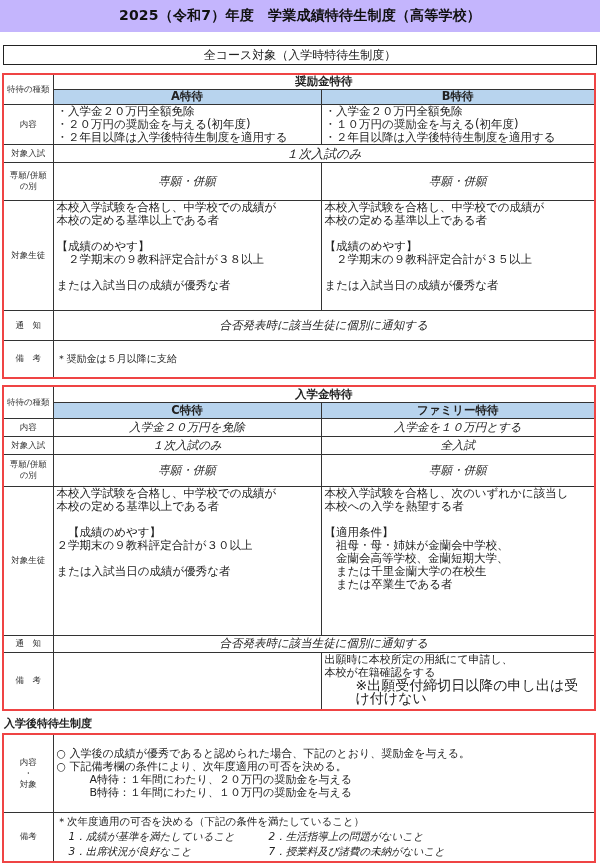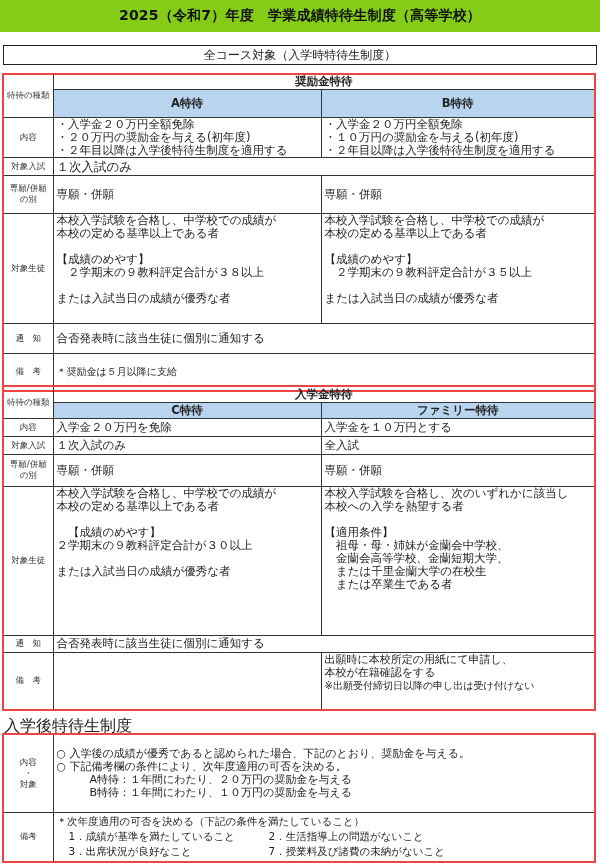--- a/index.html
+++ b/index.html
@@ -1,53 +1,53 @@
 <!DOCTYPE html>
 <html><head>
 <meta charset="utf-8">
 <style>
   html, body { margin:0; padding:0; background:#ffffff; }
   body { width:600px; height:865px; position:relative; overflow:hidden;
          font-family:"DejaVu Sans", "Liberation Sans", sans-serif; color:#222; }
-  .banner { position:absolute; left:0; top:0; width:600px; height:32px; background:#84cc16;
+  .banner { position:absolute; left:0; top:0; width:600px; height:32px; background:#c4b5fd;
             display:flex; align-items:center; justify-content:center;
             font-size:14px; font-weight:bold; color:#111; letter-spacing:0.2px; }
   .scope { position:absolute; left:3px; top:45px; width:592px; height:18px; border:1.5px solid #222;
            display:flex; align-items:center; justify-content:center; font-size:12px; }
   table.t { position:absolute; left:2px; border-collapse:collapse; width:594px; table-layout:fixed; }
   table.t td { border:1px solid #333; padding:0 3px; font-size:11.5px; line-height:13px; vertical-align:middle; }
   table.t { border:2px solid #ef4444; }
   td.lbl { width:44px; font-size:8.5px !important; text-align:center; color:#333; padding:0 1px !important; line-height:11px !important; }
   td.grp { text-align:center; font-weight:bold; font-size:11.5px; }
   td.sub { background:#b8d4ee; text-align:center; font-weight:bold; font-size:12px; }
-  td.c { text-align:left; }
+  td.c { text-align:center;font-style:italic; }
   .pre { white-space:pre-line; }
-  .sect { position:absolute; left:4px; top:716px; font-size:16px; font-weight:normal; }
-  .small { font-size:10px; }
-  .two { display:grid; grid-template-columns: 200px 1fr; }
+  .sect { position:absolute; left:4px; top:716px; font-size:11px; font-weight:bold; }
+  .small { font-size:14px;margin-left:31px; }
+  .two { display:grid; grid-template-columns: 200px 1fr; font-style: italic; }
 </style>
 </head>
 <body>
 
 <div class="banner">2025（令和7）年度　学業成績特待生制度（高等学校）</div>
 
 <div class="scope">全コース対象（入学時特待生制度）</div>
 
 <table class="t" style="top:73px;">
   <colgroup>
       <col style="width:50px">
       <col style="width:268px">
       <col>
     </colgroup>
   <tbody>
       <tr style="height:15px">
     <td class="lbl pre" rowspan="2">特待の種類</td>
     <td class="grp" colspan="2">奨励金特待</td>
   </tr>
-  <tr style="height:28px">
+  <tr style="height:15px">
     <td class="sub">A特待</td>
     <td class="sub">B特待</td>
   </tr>
   <tr style="height:36px">
     <td class="lbl">内容</td>
     <td class="pre">・入学金２０万円全額免除
 ・２０万円の奨励金を与える(初年度)
 ・２年目以降は入学後特待生制度を適用する</td>
     <td class="pre">・入学金２０万円全額免除
 ・１０万円の奨励金を与える(初年度)

